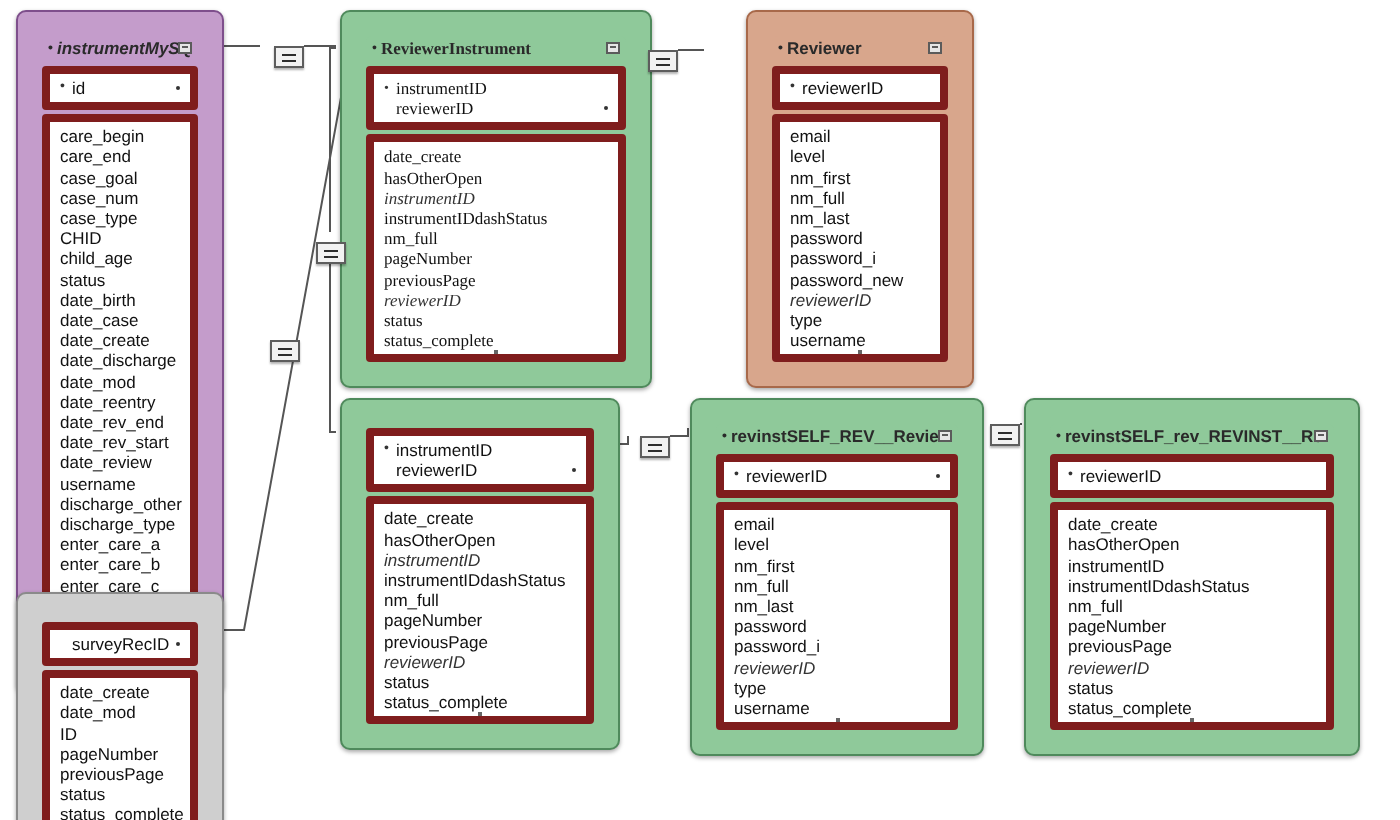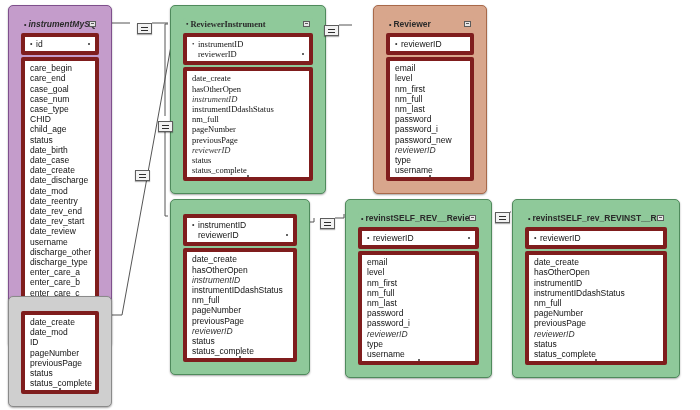--- a/index.html
+++ b/index.html
@@ -273,20 +273,23 @@
           <div class="fld">nm_full</div>
           <div class="fld">pageNumber</div>
           <div class="fld">previousPage</div>
           <div class="fld italic">reviewerID</div>
           <div class="fld">status</div>
           <div class="fld">status_complete</div>
           <div class="scrollmark"></div>
         </div>
       </div>
       <div class="tbl t-grey" style="left: 8px; top: 296px; width: 104px;">
+        <div class="pane keys">
+          <div class="fld" style="padding-left: 6px;"><span>surveyRecID</span><span class="dotR"></span></div>
+        </div>
         <div class="pane fields">
           <div class="fld">date_create</div>
           <div class="fld">date_mod</div>
           <div class="fld">ID</div>
           <div class="fld">pageNumber</div>
           <div class="fld">previousPage</div>
           <div class="fld">status</div>
           <div class="fld">status_complete</div>
           <div class="scrollmark"></div>
         </div>

